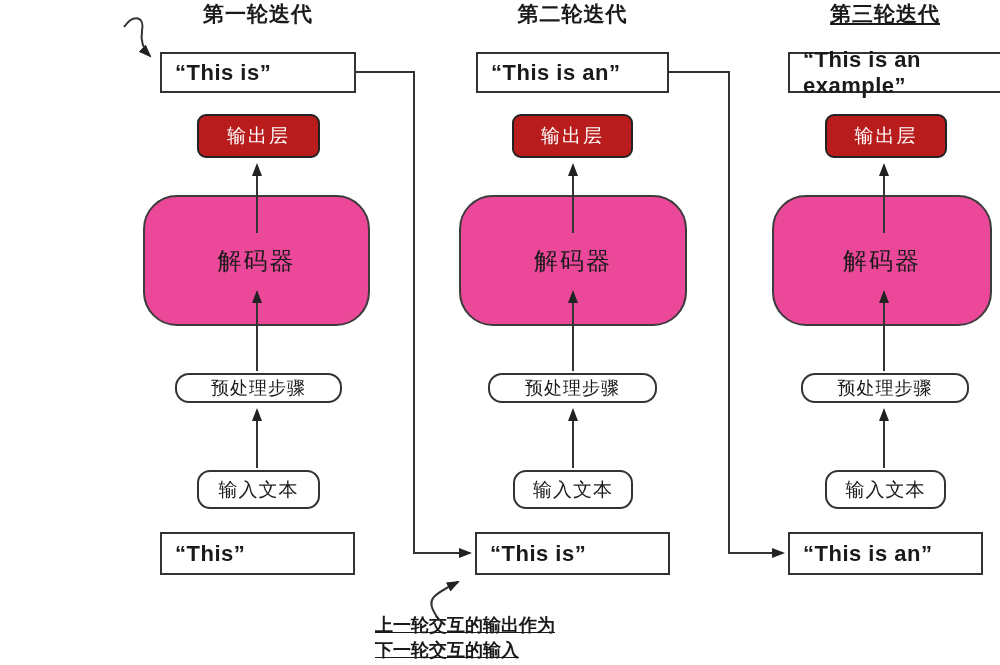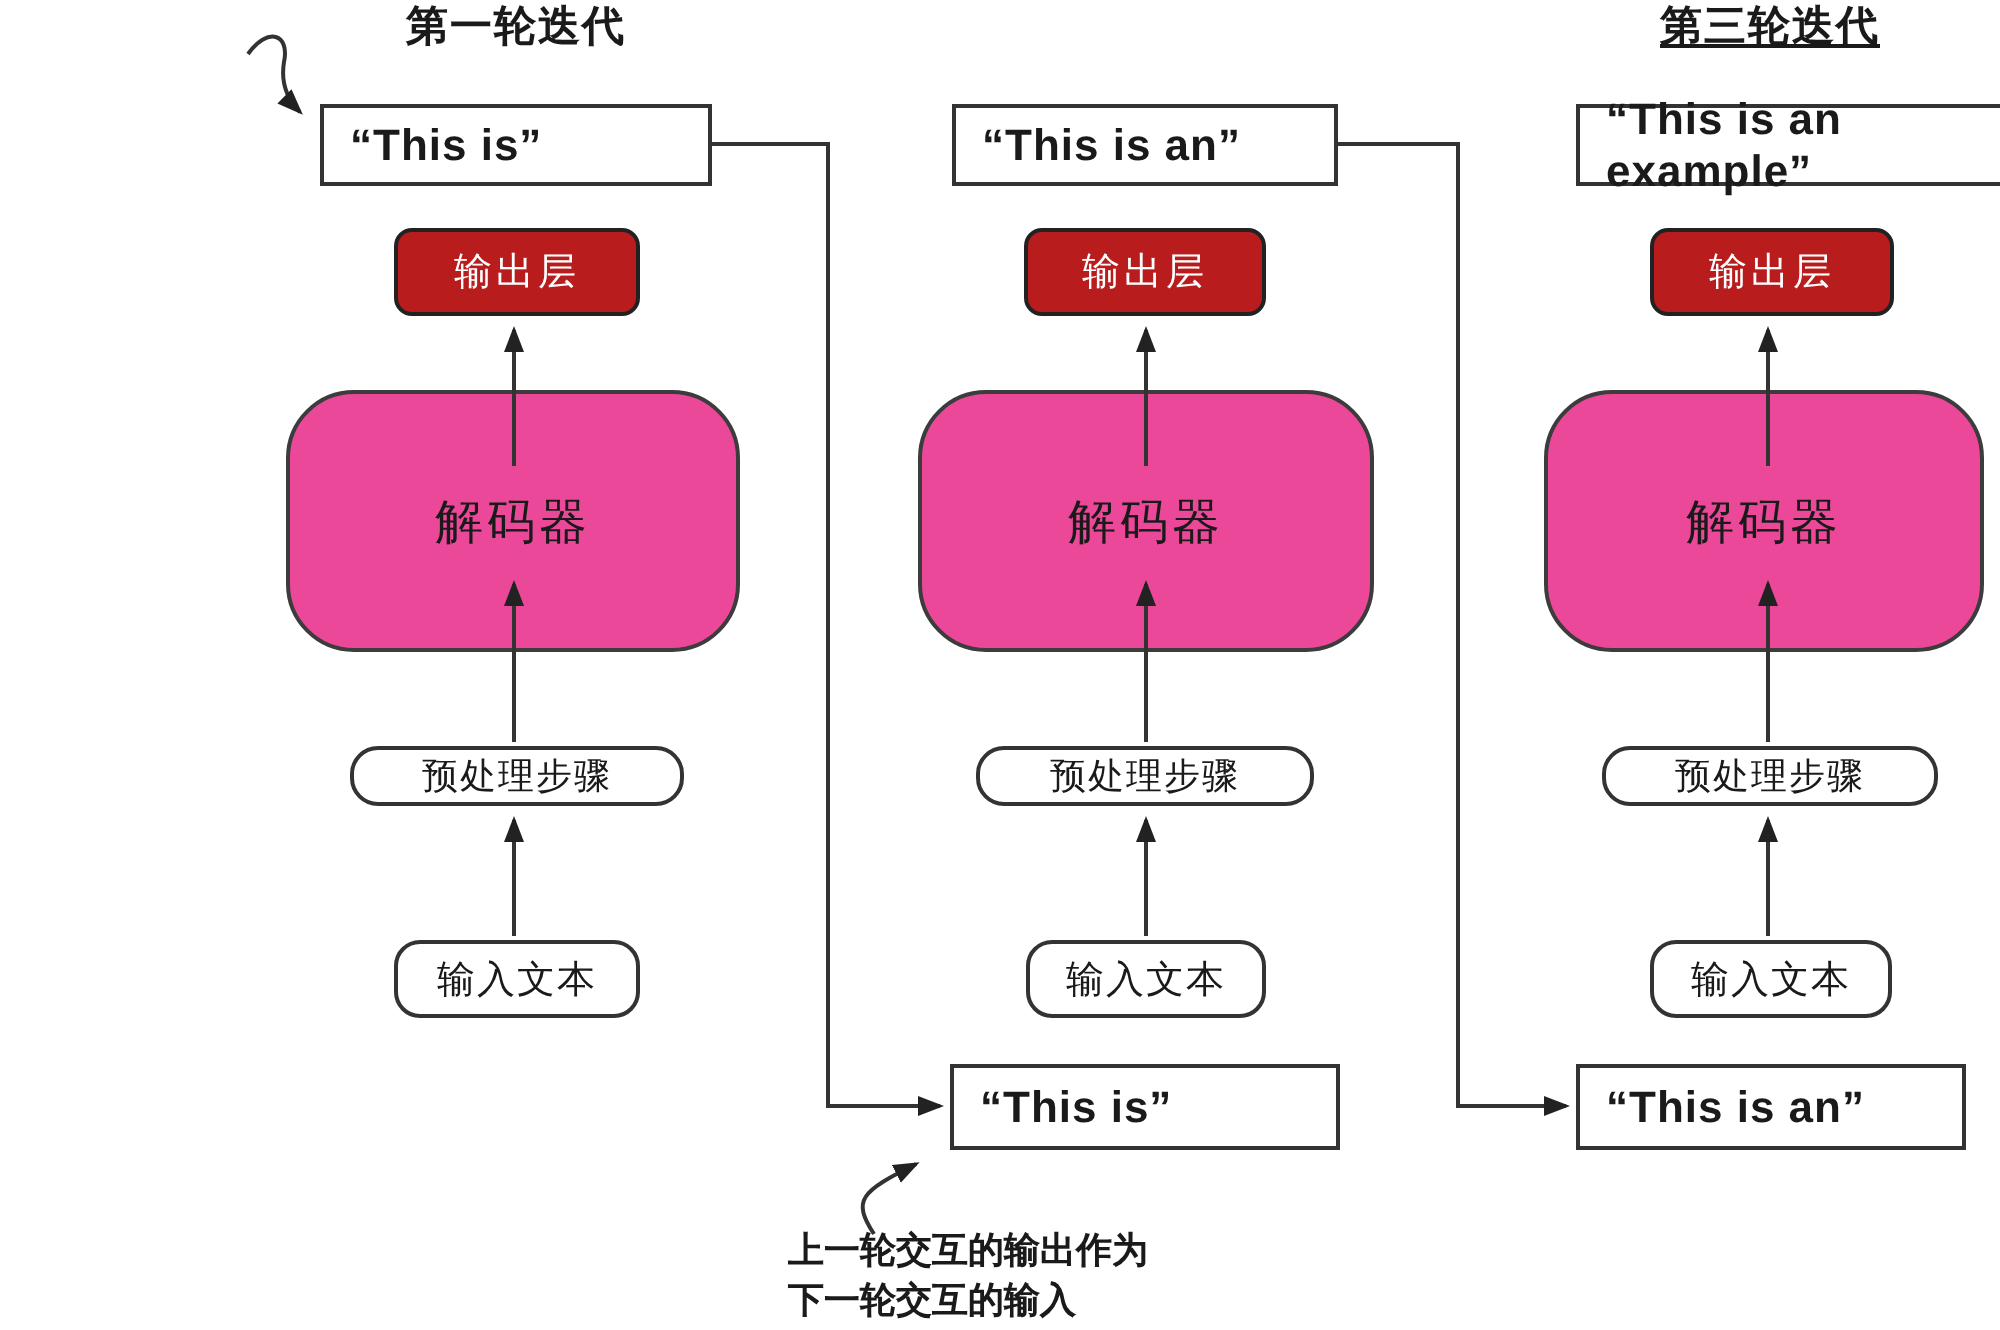--- a/index.html
+++ b/index.html
@@ -34,31 +34,32 @@
   .inlabel{top:470px;height:39px;border-radius:13px;display:flex;align-items:center;
            justify-content:center;font-size:19px;letter-spacing:1px;}
   .i1{left:197px;width:123px;} .i2{left:513px;width:120px;} .i3{left:825px;width:121px;}
 
   .intext{top:532px;height:43px;display:flex;align-items:center;padding-left:13px;
           font-size:22px;font-weight:bold;letter-spacing:.5px;}
   .t1{left:160px;width:195px;} .t2{left:475px;width:195px;} .t3{left:788px;width:195px;}
 
   .note{position:absolute;font-size:18px;line-height:22px;font-weight:bold;}
   #note-top{left:3px;top:3px;}
-  #note-bottom{left:394px;top:613px;line-height:25px;}
+  #note-bottom{left:375px;top:613px;line-height:25px;text-decoration:underline;}
 
   #wires{position:absolute;left:0;top:0;width:1000px;height:665px;pointer-events:none;}
   #wires path{stroke:#333;stroke-width:2;fill:none;}
 </style>
 </head>
 <body>
 
 <div id="canvas">
 
   <div class="hdr h1">第一轮迭代</div>
+  <div class="hdr h2">第二轮迭代</div>
   <div class="hdr h3">第三轮迭代</div>
 
   <div class="box gentext g1">“This is”</div>
   <div class="box gentext g2">“This is an”</div>
   <div class="box gentext g3">“This is an example”</div>
 
   <div class="box outlayer o1">输出层</div>
   <div class="box outlayer o2">输出层</div>
   <div class="box outlayer o3">输出层</div>
 
@@ -67,20 +68,21 @@
   <div class="box decoder d3">解码器</div>
 
   <div class="box prep p1">预处理步骤</div>
   <div class="box prep p2">预处理步骤</div>
   <div class="box prep p3">预处理步骤</div>
 
   <div class="box inlabel i1">输入文本</div>
   <div class="box inlabel i2">输入文本</div>
   <div class="box inlabel i3">输入文本</div>
 
+  <div class="box intext t1">“This”</div>
   <div class="box intext t2">“This is”</div>
   <div class="box intext t3">“This is an”</div>
 
   <div class="note" id="note-bottom">
     <div>上一轮交互的输出作为</div>
     <div>下一轮交互的输入</div>
   </div>
 
   <svg id="wires" viewBox="0 0 1000 665" xmlns="http://www.w3.org/2000/svg">
     <defs>

